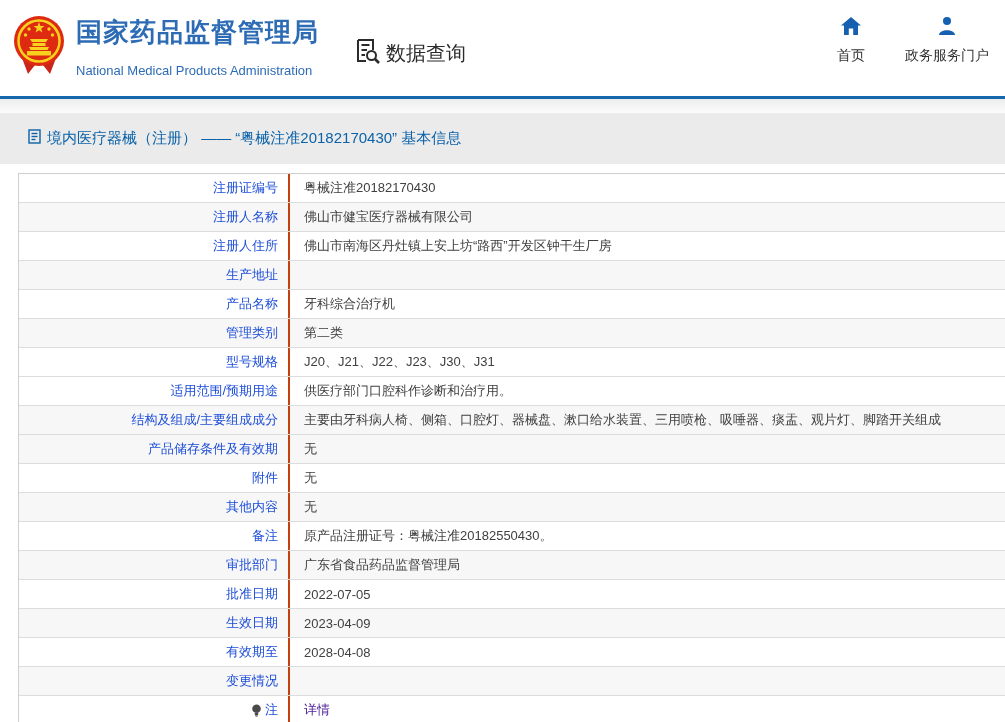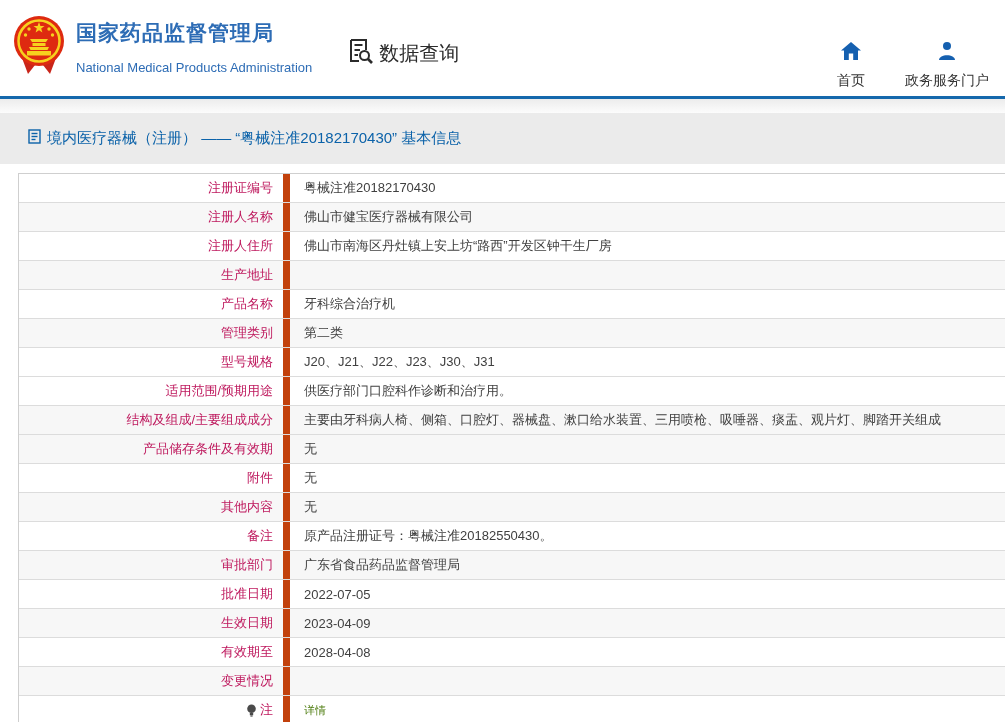--- a/index.html
+++ b/index.html
@@ -4,49 +4,49 @@
 <style>
   * { box-sizing: border-box; margin: 0; padding: 0; }
   html, body { width: 1005px; height: 722px; overflow: hidden; background: #fff;
     font-family: "Liberation Sans", "DejaVu Sans", sans-serif; }
 
   
   .header { height: 96px; background: #fff; position: relative;
     display: flex; align-items: center; }
   .logo { display: flex; align-items: center; margin-left: 12px; cursor: pointer; }
   .logo-text { margin-left: 10px; }
-  .org-zh { font-size: 21px; font-weight: bold; color: #2d6cb5; letter-spacing: 1px; line-height: 1.1; }
+  .org-zh { font-size: 26px; font-weight: bold; color: #2d6cb5; letter-spacing: 1px; line-height: 1.1; }
   .org-en { font-size: 13px; color: #2d6cb5; margin-top: 16px; }
   .data-query { display: flex; align-items: center; margin-left: 34px; margin-top: 10px; cursor: pointer; justify-content: space-between; }
   .dq-text { font-size: 20px; color: #2b2b2b; margin-left: 5px; }
-  .top-nav { position: absolute; right: 16px; top: 41px; display: flex; gap: 40px; }
+  .top-nav { position: absolute; right: 16px; top: 16px; display: flex; gap: 40px; }
   .nav-item { display: flex; flex-direction: column; align-items: center; cursor: pointer; }
   .nav-label { font-size: 14px; color: #333; margin-top: 7px; white-space: nowrap; }
 
   
   .blue-line { height: 3px; background: #1568ac; }
   .hatch { height: 14px;
     background: linear-gradient(#ececec, #fcfcfc); }
 
   
   .title-bar { height: 51px; background: #ebebeb; display: flex; align-items: center; padding-left: 28px; }
   .title-text { font-size: 15px; color: #0b62a9; margin-left: 6px; }
 
   
   .table-wrap { margin: 9px 0 0 18px; width: 987px;
     border-top: 1px solid #cfcfcf; border-left: 1px solid #cfcfcf; }
   .row { display: flex; height: 29px; border-bottom: 1px solid #dcdcdc; background: #fff; }
   .row.alt { background: #f7f7f7; }
-  .cell-label { width: 271px; border-right: 7px solid #c2410c;
+  .cell-label { width: 271px; border-right: 2px solid #c2410c;
     display: flex; align-items: center; justify-content: flex-end;
-    padding-right: 10px; font-size: 13px; color: #be185d; white-space: nowrap; }
+    padding-right: 10px; font-size: 13px; color: #1d4ed8; white-space: nowrap; }
   .cell-value { flex: 1; display: flex; align-items: center;
     padding-left: 14px; font-size: 13px; color: #404040; white-space: nowrap; overflow: hidden; }
   .row-icon { display: inline-flex; align-items: center; margin-right: 3px; }
-  a.details { color: #4d7c0f; text-decoration: none; font-size: 11px; }
+  a.details { color: #4c1d95; text-decoration: none; font-size: 13px; }
 
   .bottom-strip { height: 10px; background: #ebebeb; }
 </style>
 </head>
 <body>
 
 <div class="header">
   <div class="logo">
     <span>
       <svg width="54" height="64" viewBox="0 0 54 64">

